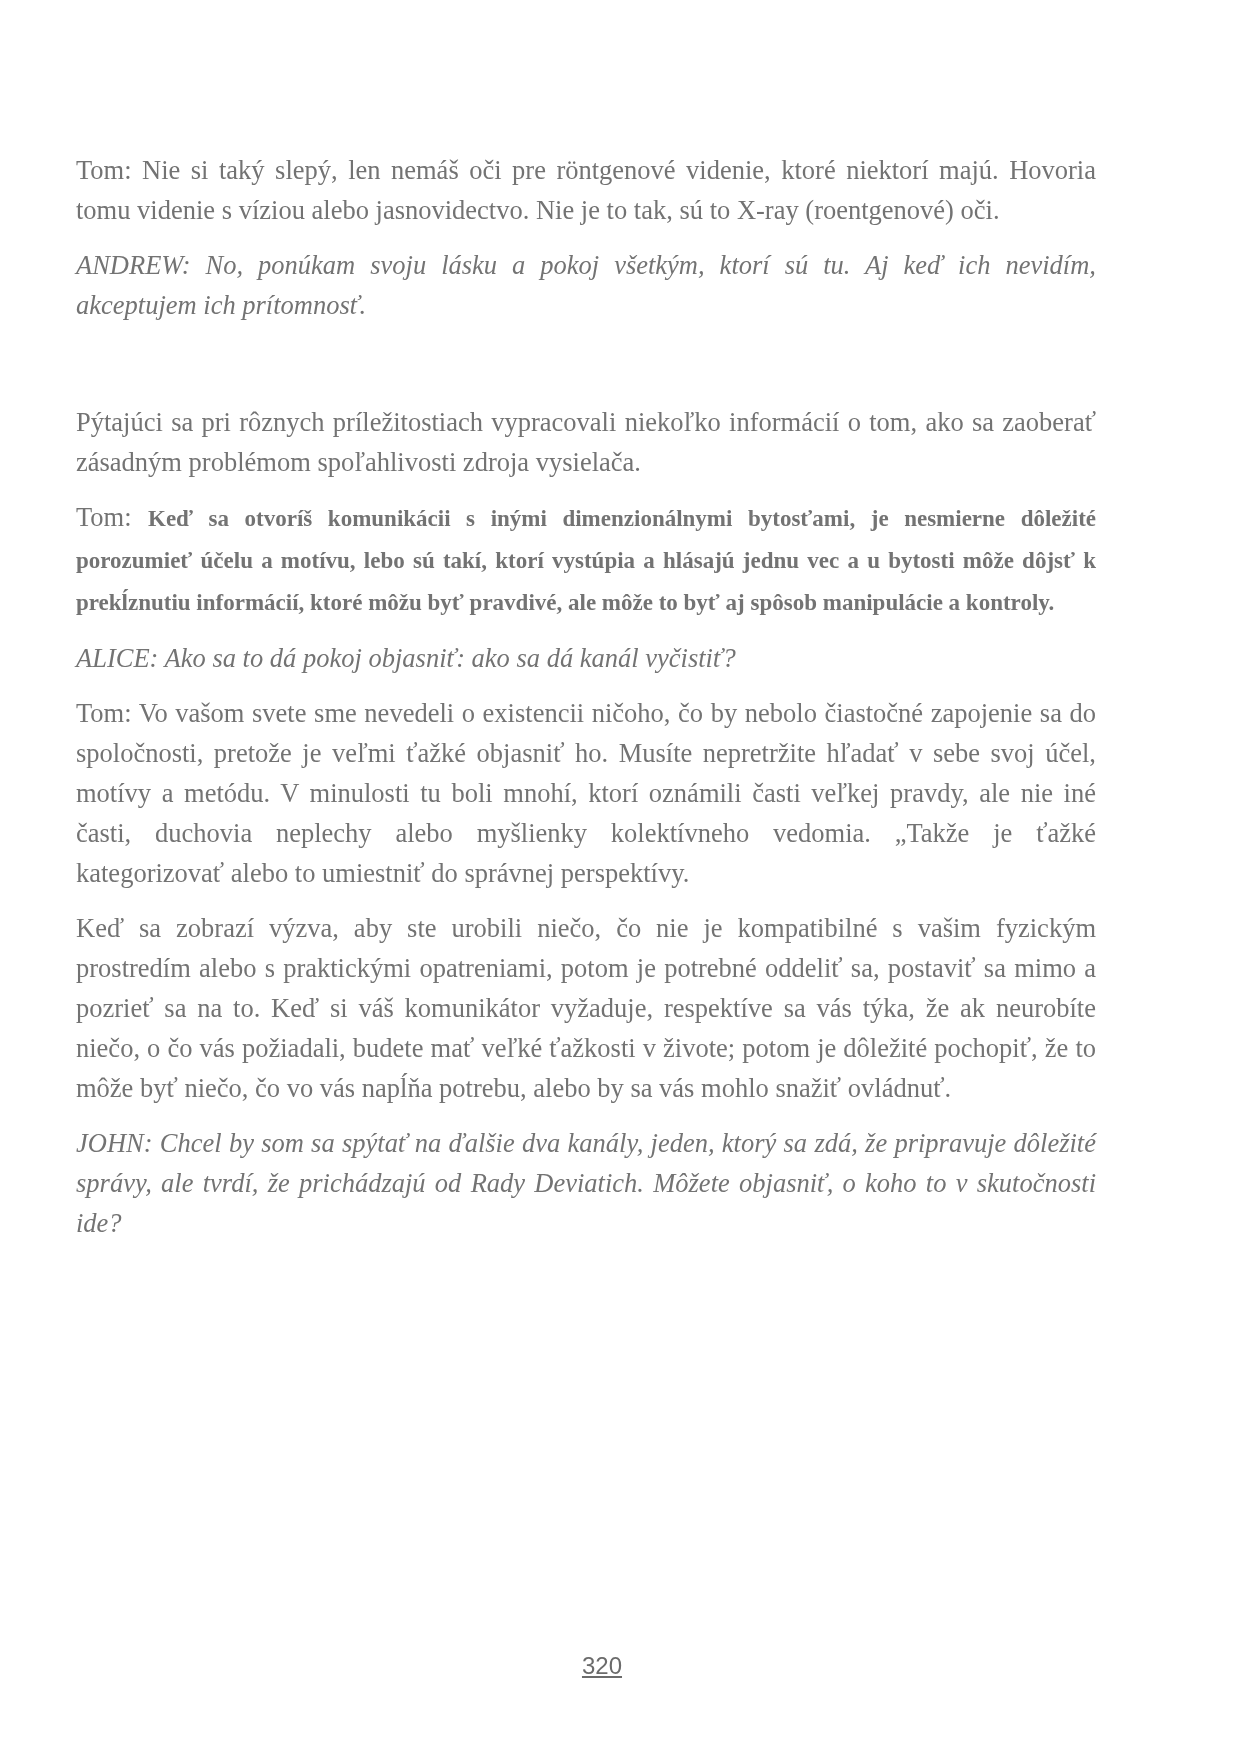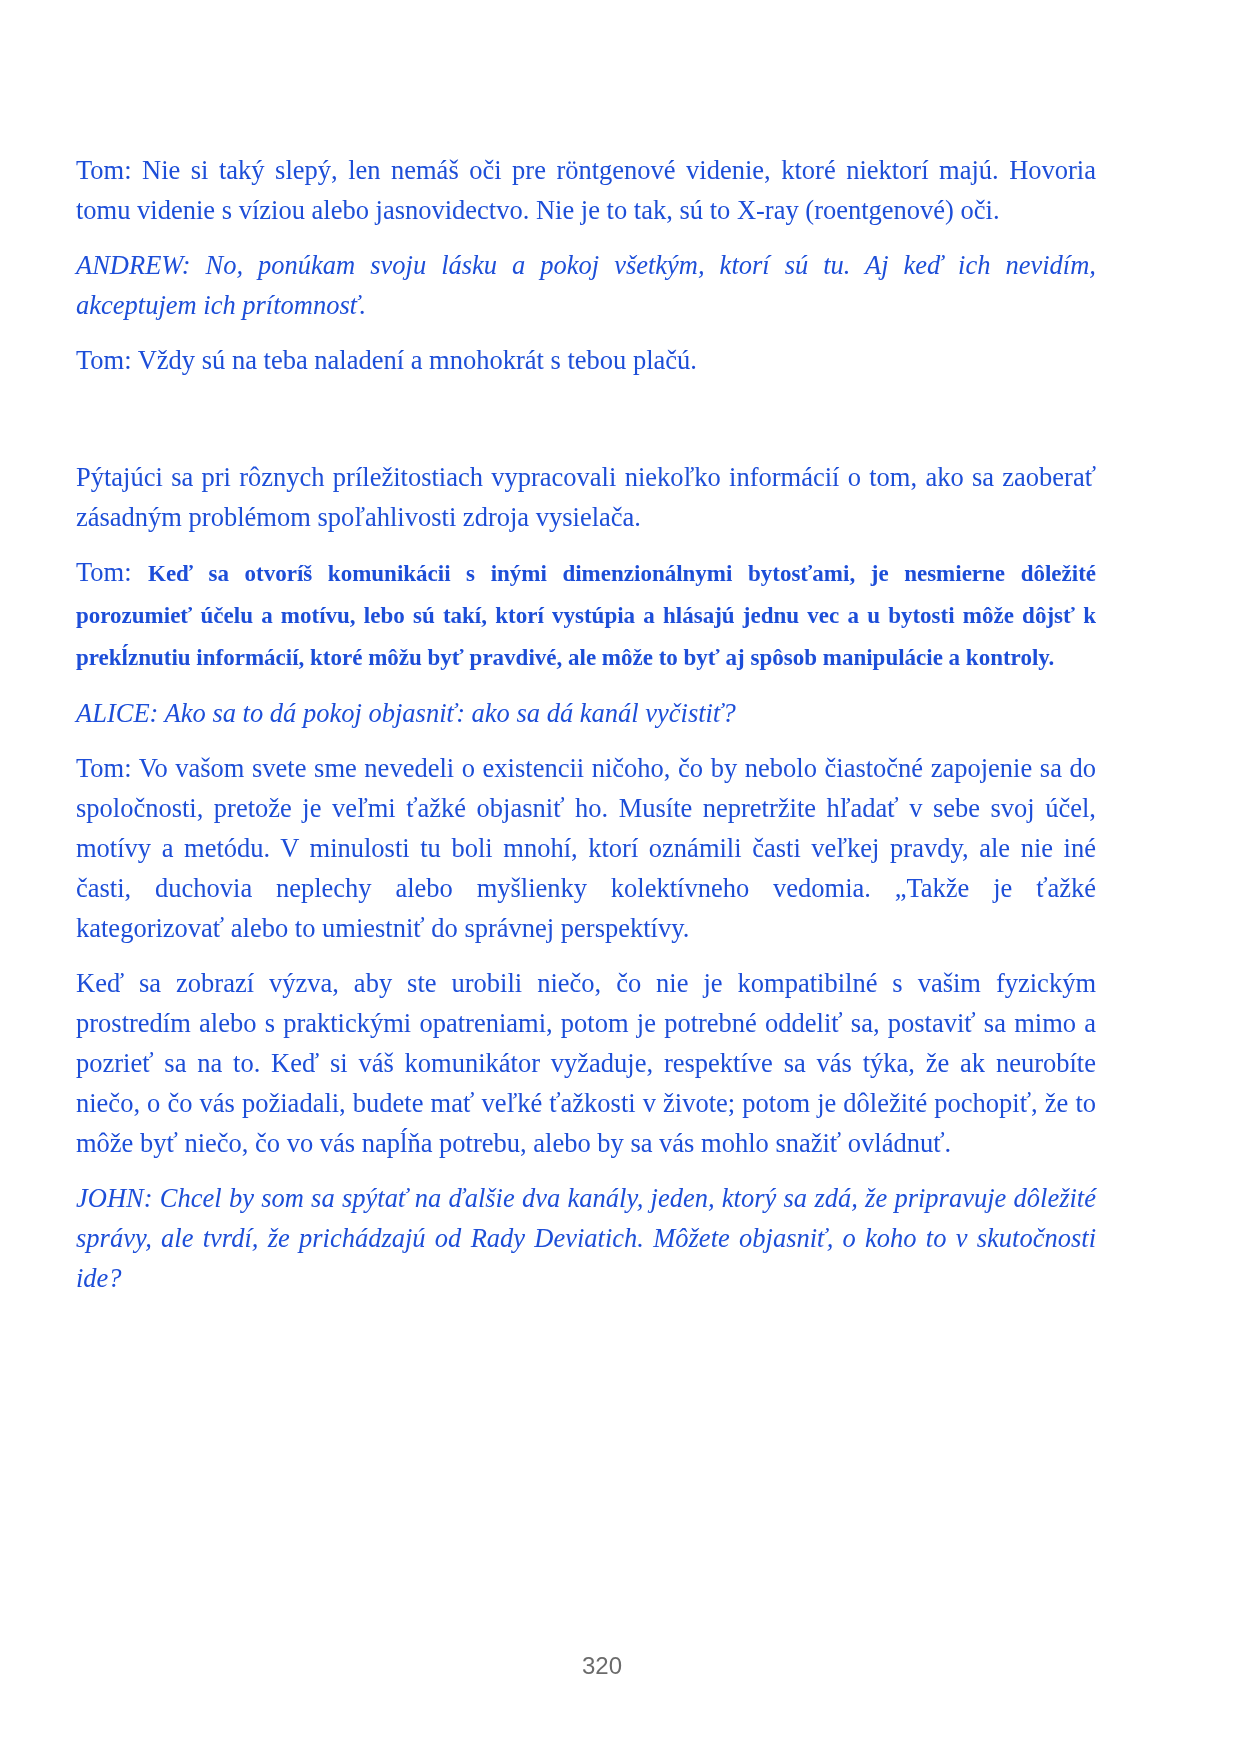--- a/index.html
+++ b/index.html
@@ -14,49 +14,49 @@
       overflow: hidden;
     }
     .page {
       position: absolute;
       left: 76px;
       top: 150px;
       width: 1020px;
       font-family: "Liberation Serif", "DejaVu Serif", serif;
       font-size: 26.5px;
       line-height: 40px;
-      color: #1d4ed8;
+      color: #737373;
     }
     .para {
       margin: 0 0 15px 0;
       text-align: justify;
       hyphens: manual;
     }
     .para.italic { font-style: italic; margin-top: 15px; }
     .para.bold-run { line-height: 40px; }
     .bold { font-weight: bold; font-size: 23px; }
     .gap { height: 62px; }
     .page-number {
       position: absolute;
       left: 0;
       width: 1204px;
       top: 1652px;
       text-align: center;
       font-family: "Liberation Sans", "DejaVu Sans", sans-serif;
       font-size: 24px;
       color: #6b6b6b;
+      text-decoration: underline;
     }
   </style>
 </head>
 <body>
 
 <div class="page">
   <p class="para">Tom: Nie si taký slepý, len nemáš oči pre röntgenové videnie, ktoré niektorí majú. Hovoria tomu videnie s víziou alebo jasnovidectvo. Nie je to tak, sú to X-ray (roent­genové) oči.</p>
   <p class="para italic">ANDREW: No, ponúkam svoju lásku a pokoj všetkým, ktorí sú tu. Aj keď ich nevidím, akceptujem ich prítomnosť.</p>
-  <p class="para">Tom: Vždy sú na teba naladení a mnohokrát s tebou plačú.</p>
 
   <div class="gap"></div>
 
   <p class="para">Pýtajúci sa pri rôznych príležitostiach vypracovali niekoľko informácií o tom, ako sa zaoberať zásadným problémom spoľahlivosti zdroja vysielača.</p>
 
   <p class="para bold-run"><span>Tom: </span><span class="bold">Keď sa otvoríš komunikácii s inými dimenzionálnymi bytosťami, je ne­smierne dôležité porozumieť účelu a motívu, lebo sú takí, ktorí vystúpia a hlásajú jednu vec a u bytosti môže dôjsť k prekĺznutiu informácií, ktoré môžu byť pravdivé, ale môže to byť aj spôsob manipulácie a kontroly.</span></p>
 
   <p class="para italic">ALICE: Ako sa to dá pokoj objasniť: ako sa dá kanál vyčistiť?</p>
   <p class="para">Tom: Vo vašom svete sme nevedeli o existencii ničoho, čo by nebolo čiastočné za­pojenie sa do spoločnosti, pretože je veľmi ťažké objasniť ho. Musíte nepretržite hľadať v sebe svoj účel, motívy a metódu. V minulosti tu boli mnohí, ktorí oznámili časti veľkej pravdy, ale nie iné časti, duchovia neplechy alebo myšlienky kolektív­neho vedomia. „Takže je ťažké kategorizovať alebo to umiestniť do správnej per­spektívy.</p>
   <p class="para">Keď sa zobrazí výzva, aby ste urobili niečo, čo nie je kompatibilné s vašim fyzickým prostredím alebo s praktickými opatreniami, potom je potrebné oddeliť sa, posta­viť sa mimo a pozrieť sa na to. Keď si váš komunikátor vyžaduje, respektíve sa vás týka, že ak neurobíte niečo, o čo vás požiadali, budete mať veľké ťažkosti v živote; potom je dôležité pochopiť, že to môže byť niečo, čo vo vás napĺňa potrebu, alebo by sa vás mohlo snažiť ovládnuť.</p>

